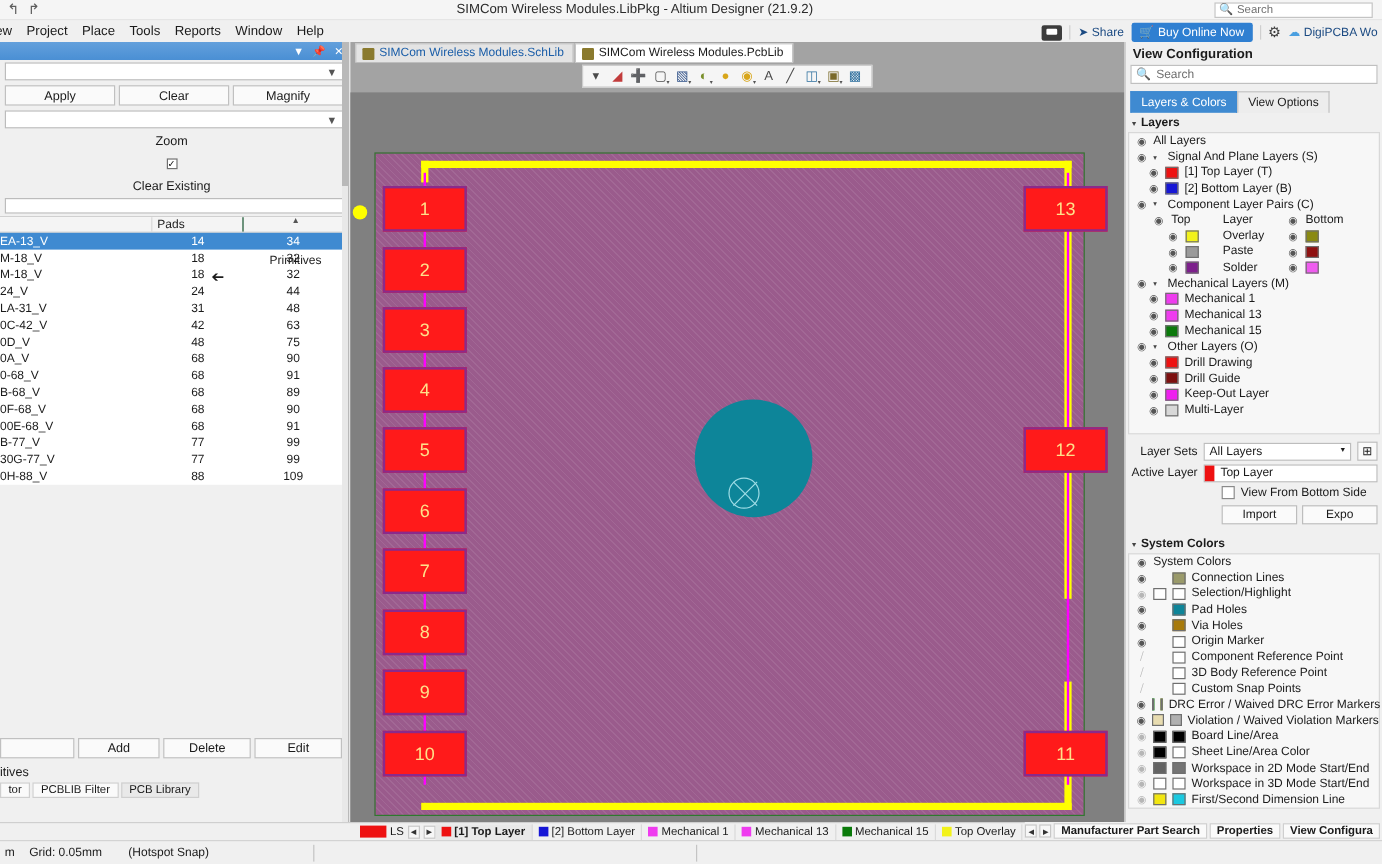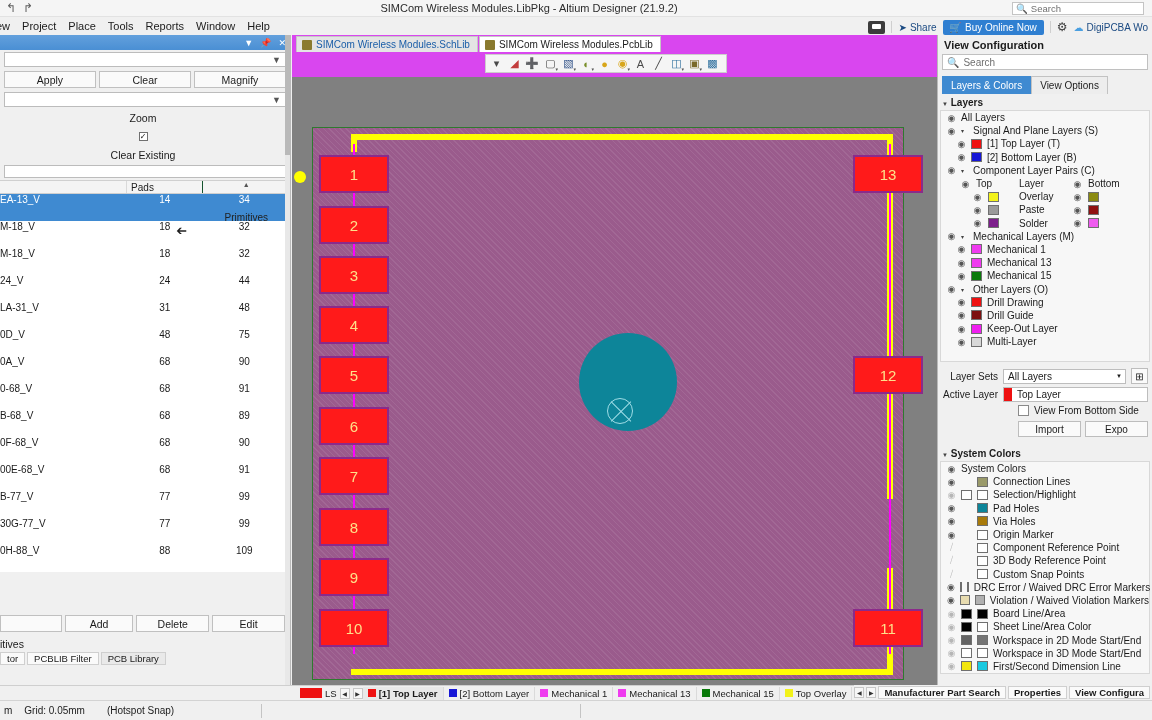--- a/index.html
+++ b/index.html
@@ -95,40 +95,40 @@
 
   .lp-grid { margin: 2px 4px 0 0; background:#fff; border-top:1px solid #d0d0d0; }
   .lp-thead {
     display:flex; height: 13px; background:#f4f4f4; border-bottom:1px solid #cfcfcf;
     font-size:10px; color:#222;
   }
   .lp-thead .c0 { width: 128px; border-right:1px solid #d9d9d9; }
   .lp-thead .c1 { width: 76px; border-right:1px solid #14532d; padding-left: 4px; display:flex; align-items:center;}
   .lp-thead .c2 { width: 84px; padding-left: 4px; display:flex; align-items:center; gap:24px;flex-direction:column;}
   .sortcaret { font-size: 7px; color:#555; }
-  .lp-trow { display:flex; height: 27px; font-size: 10px; }
+  .lp-trow { display:flex; height: 14px; font-size: 10px; align-items:center; }
   .lp-trow.sel { background:#3f8ad1; color:#fff; }
   .lp-trow .c0 { width: 128px; padding-left: 0px; white-space:nowrap; overflow:hidden; }
   .lp-trow .c1 { width: 76px; text-align:center; }
   .lp-trow .c2 { width: 84px; text-align:center; }
   .cursor-arrow { position:absolute; left:176px; top:188px; font-size:13px; color:#1b1b1b;
                   transform: scaleX(-1); }
 
   .lp-bottom { position:absolute; left:0; bottom:35px; width:291px; }
   .lp-bbtns { display:flex; gap:3px; padding:0 6px 0 0; }
   .lp-bbtn {
     height:17px; background:#fafafa; border:1px solid #c0c0c0;
     display:flex; align-items:center; justify-content:center; font-size:10.5px;
   }
   .lp-prim { font-size:10.5px; padding: 6px 0 0 0; }
 
   
   .editor {
     position: absolute; left: 292px; top: 35px; width: 645px; height: 650px;
-    background: #d946ef;
+    background: #a3a3a3;
   }
   .doctabs { display:flex; height: 17px; align-items:flex-end; padding-left:4px; gap:1px; }
   .doctab {
     display:flex; align-items:center; gap:4px; height:16px; padding:0 7px 0 5px;
     font-size: 10px; background:#e4e4e4; border:1px solid #c6c6c6; border-bottom:none;
     color:#1b5ea8;
   }
   .doctab.active { background:#fff; color:#1b1b1b; }
   .tabicon { width:10px; height:10px; background:#8a7a2e; border-radius:1px; }
 
@@ -365,20 +365,25 @@
             <div class="c0">24_V</div>
             <div class="c1">24</div>
             <div class="c2">44</div>
           </div>
           <div class="lp-trow">
             <div class="c0">LA-31_V</div>
             <div class="c1">31</div>
             <div class="c2">48</div>
           </div>
           <div class="lp-trow">
+            <div class="c0">0C-42_V</div>
+            <div class="c1">42</div>
+            <div class="c2">63</div>
+          </div>
+          <div class="lp-trow">
             <div class="c0">0D_V</div>
             <div class="c1">48</div>
             <div class="c2">75</div>
           </div>
           <div class="lp-trow">
             <div class="c0">0A_V</div>
             <div class="c1">68</div>
             <div class="c2">90</div>
           </div>
           <div class="lp-trow">

